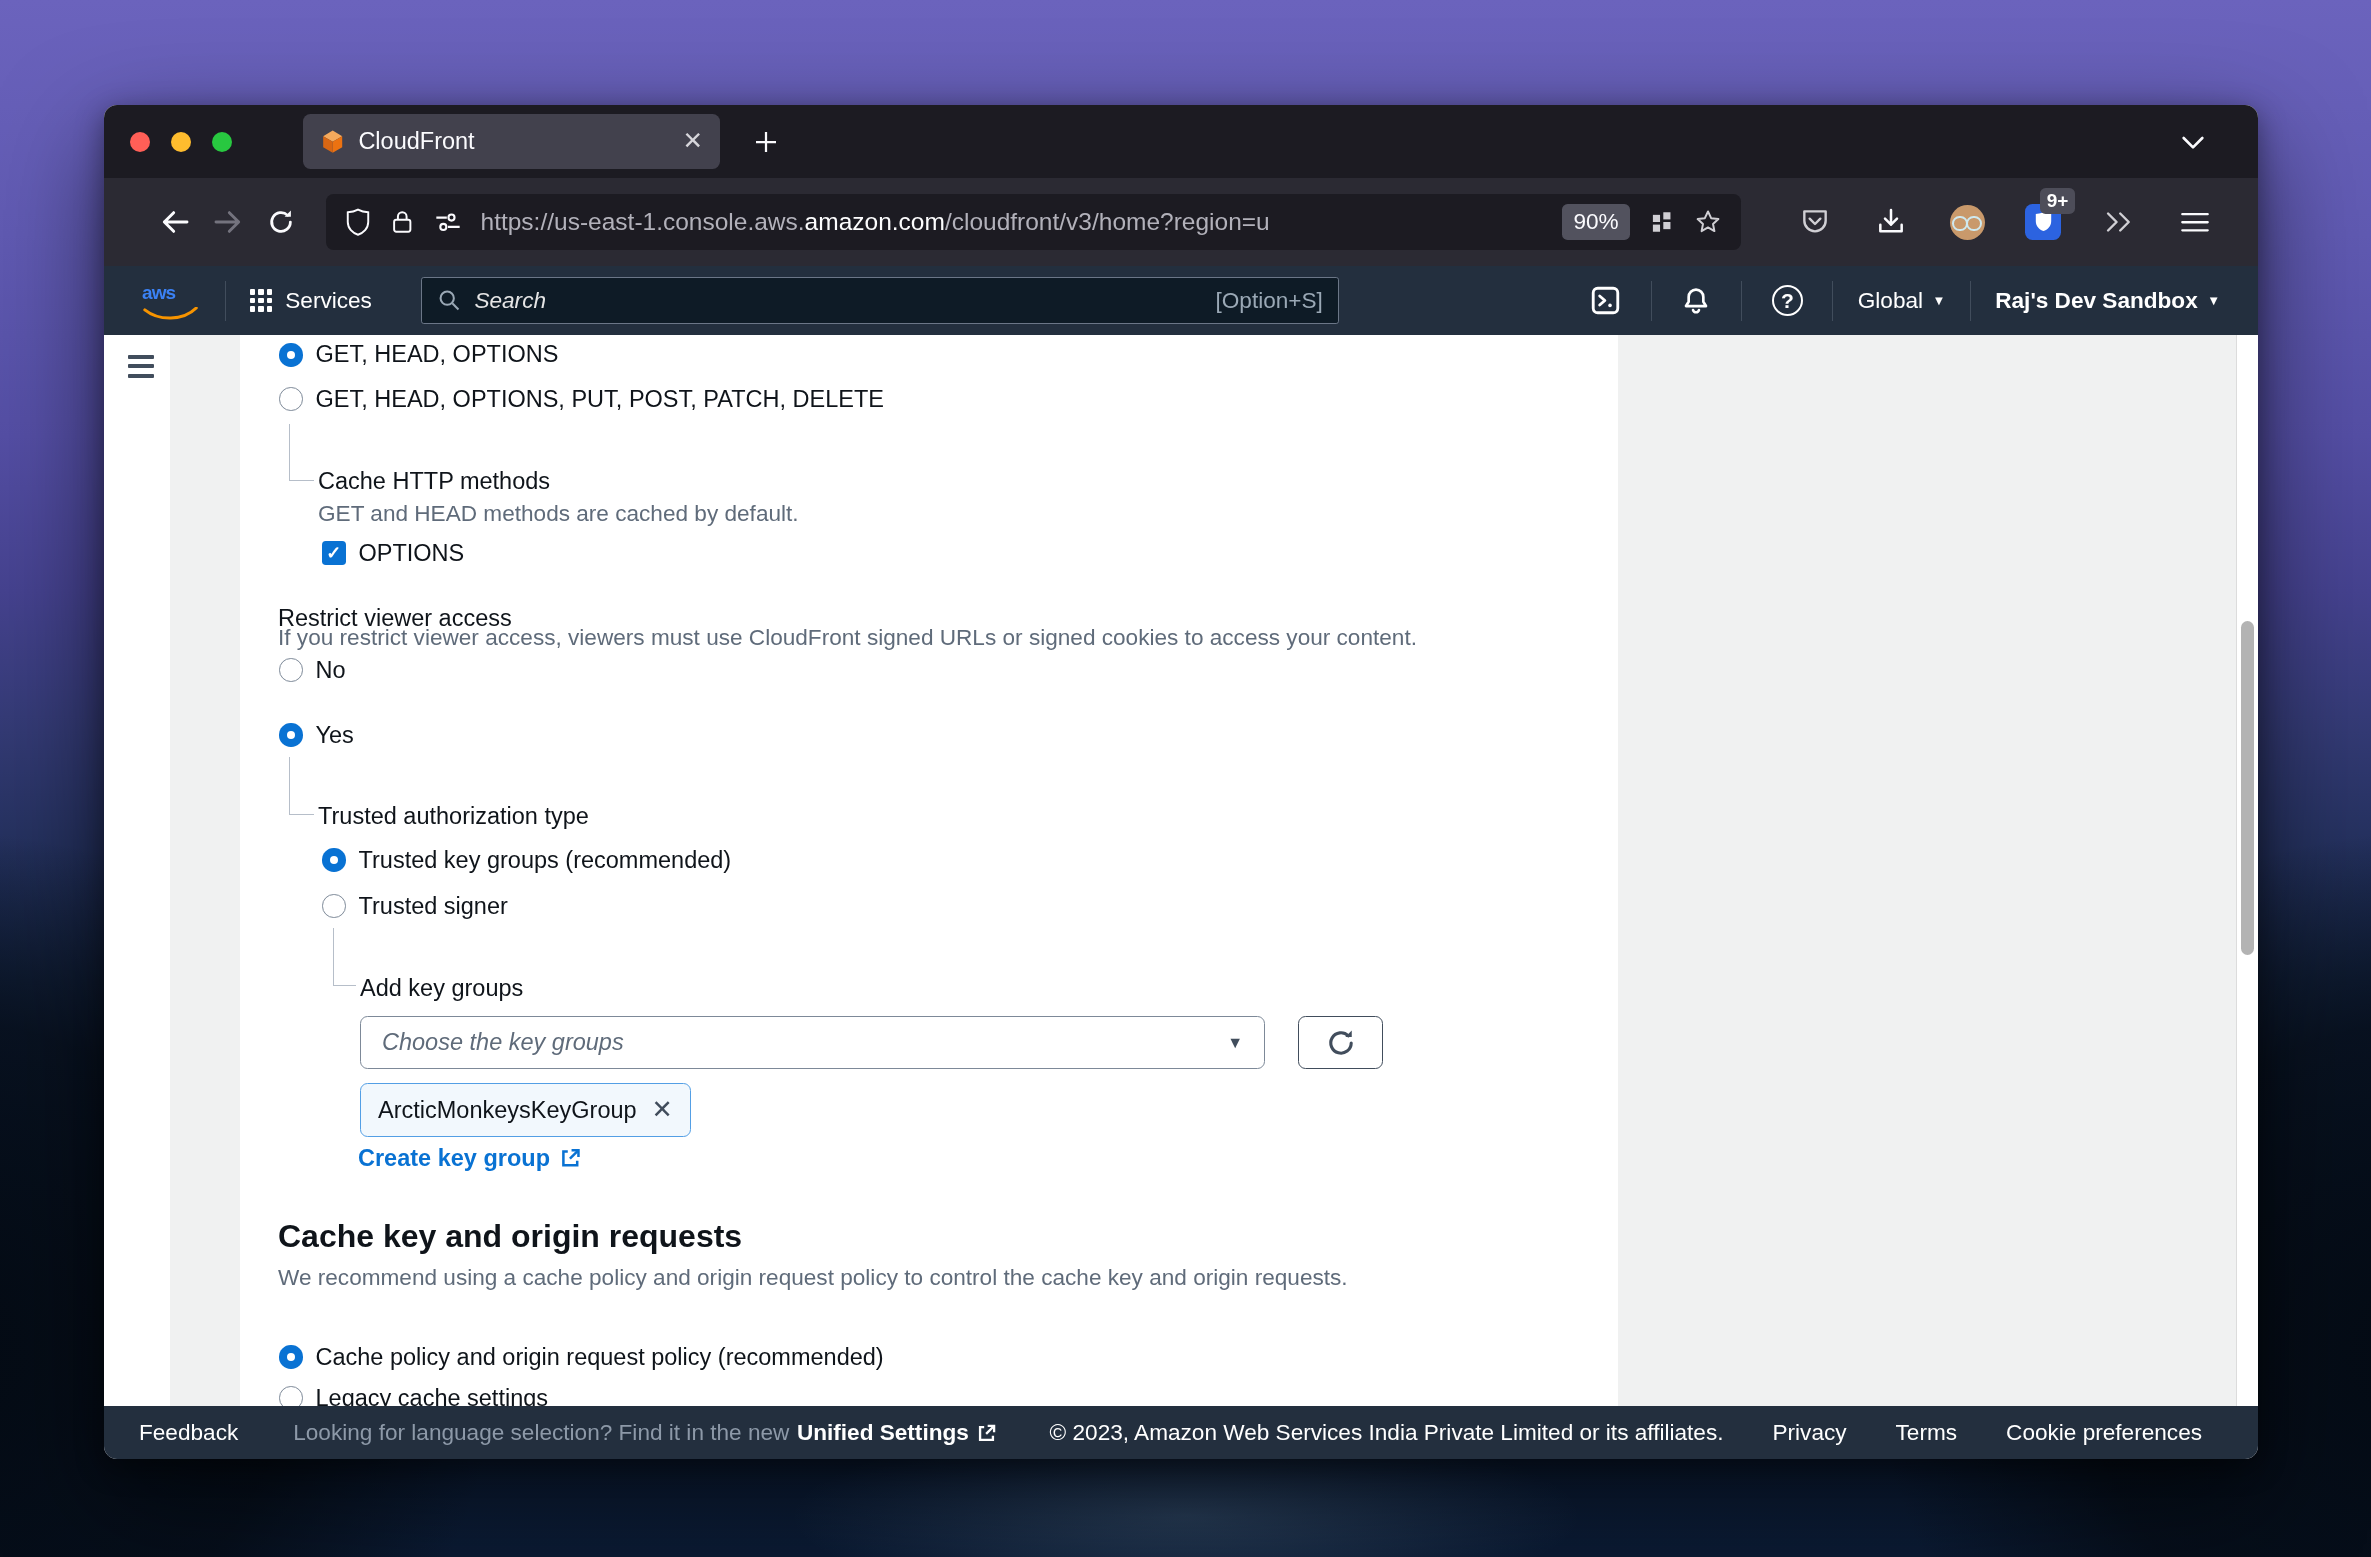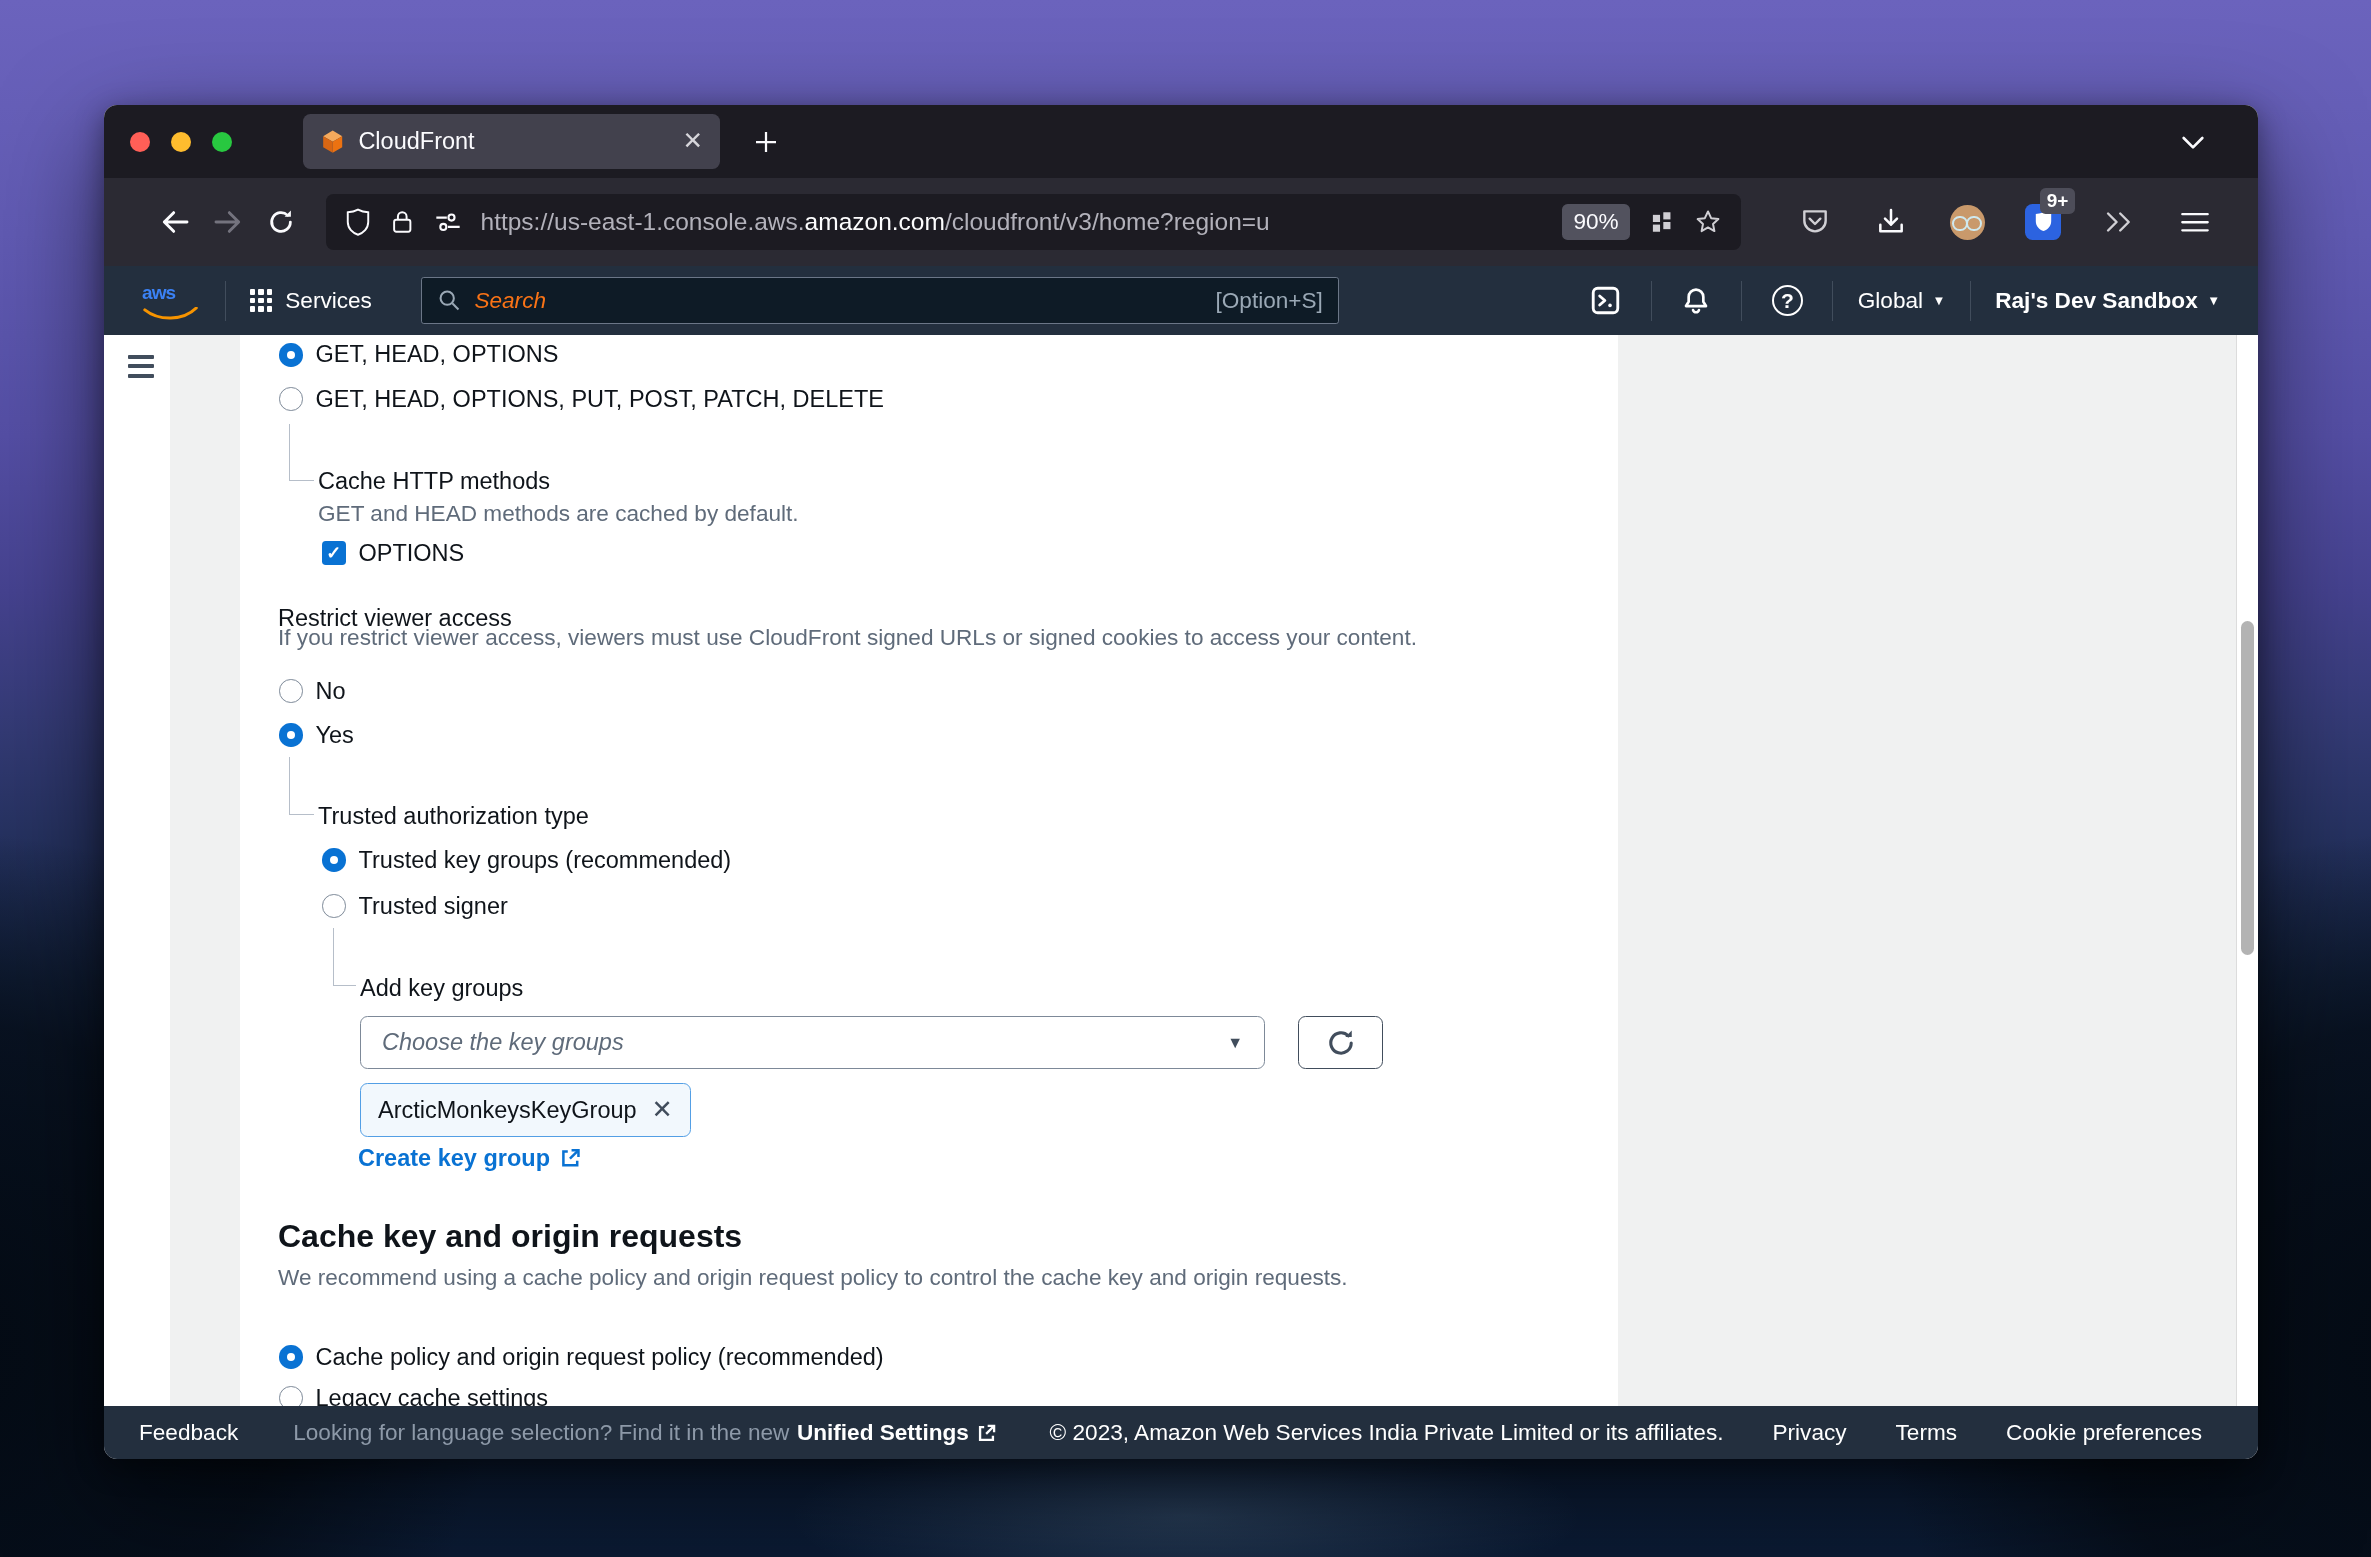--- a/index.html
+++ b/index.html
@@ -62,21 +62,21 @@
   .awslogo .t { font-size:19px; font-weight:700; color:#3b82f6; letter-spacing:-0.9px; line-height:28px; }
   .awslogo svg { position:absolute; left:0; bottom:0; }
   .vdiv { width:0.9px; height:40px; background:#414d5c; margin:0 24.5px; flex:none; }
   .services { display:flex; align-items:center; gap:13px; font-size:22.6px; }
   .dotgrid { display:grid; grid-template-columns:repeat(3,5.6px); grid-auto-rows:5.6px; gap:2.8px; }
   .dotgrid i { background:#fff; border-radius:0.9px; }
   .awssearch {
     margin-left:49px; width:918px; height:47px; background:#0e1b26; border:1.9px solid #6b7687; border-radius:2.8px;
     display:flex; align-items:center; padding:0 15px; gap:13px;
   }
-  .awssearch .ph { font-size:22.6px; font-style:italic; color:#f97316; }
+  .awssearch .ph { font-size:22.6px; font-style:italic; color:#e5e5e5; }
   .awssearch .sc { margin-left:auto; font-size:22.6px; color:#9aa8b5; }
   .awsright { margin-left:auto; display:flex; align-items:center; }
   .hicon { width:41px; height:41px; display:flex; align-items:center; justify-content:center; }
   .qmark { width:31px; height:31px; border:2.4px solid #fff; border-radius:50%; display:flex; align-items:center; justify-content:center; font-size:21px; font-weight:700; }
   .hlabel { font-size:22.6px; display:flex; align-items:center; gap:9.4px; white-space:nowrap; }
   .hlabel.bold { font-weight:700; }
   .caret { font-size:13px; line-height:1; }
 
   
   .page { position:relative; height:1071px; background:#f0f1f1; }
@@ -351,21 +351,21 @@
           <span class="cb"></span>
           <span class="lbl">OPTIONS</span>
         </div>
 
         <div class="row" style="left:38px; top:267px;">
           <span class="lbl">Restrict viewer access</span>
         </div>
         <div class="row" style="left:38px; top:287px;">
           <span class="desc">If you restrict viewer access, viewers must use CloudFront signed URLs or signed cookies to access your content.</span>
         </div>
-        <div class="row" style="left:39px; top:340px;">
+        <div class="row" style="left:39px; top:319px;">
           <span class="radio"></span>
           <span class="lbl">No</span>
         </div>
         <div class="row" style="left:39px; top:384px;">
           <span class="radio on"></span>
           <span class="lbl">Yes</span>
         </div>
 
         <div class="conn" style="left:49px; top:422px; width:24.5px; height:58px;"></div>
         <div class="row" style="left:78px; top:465px;">

